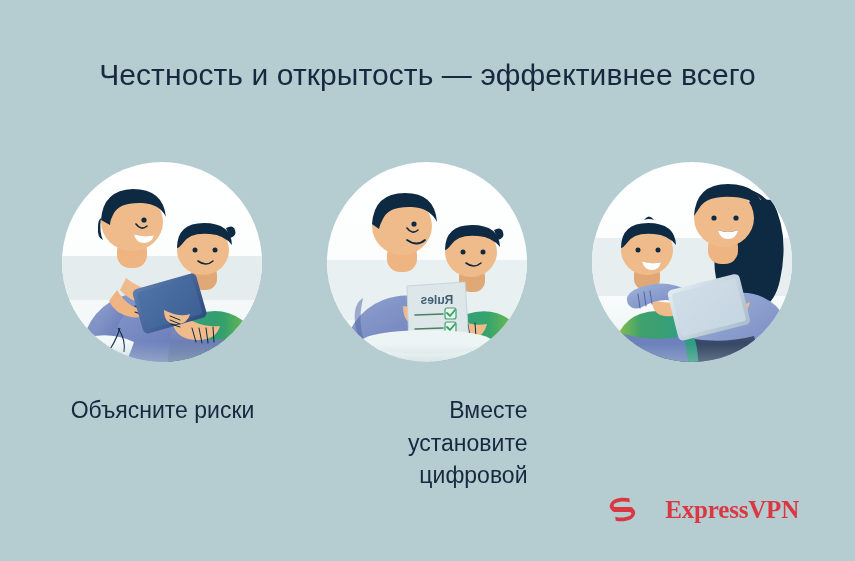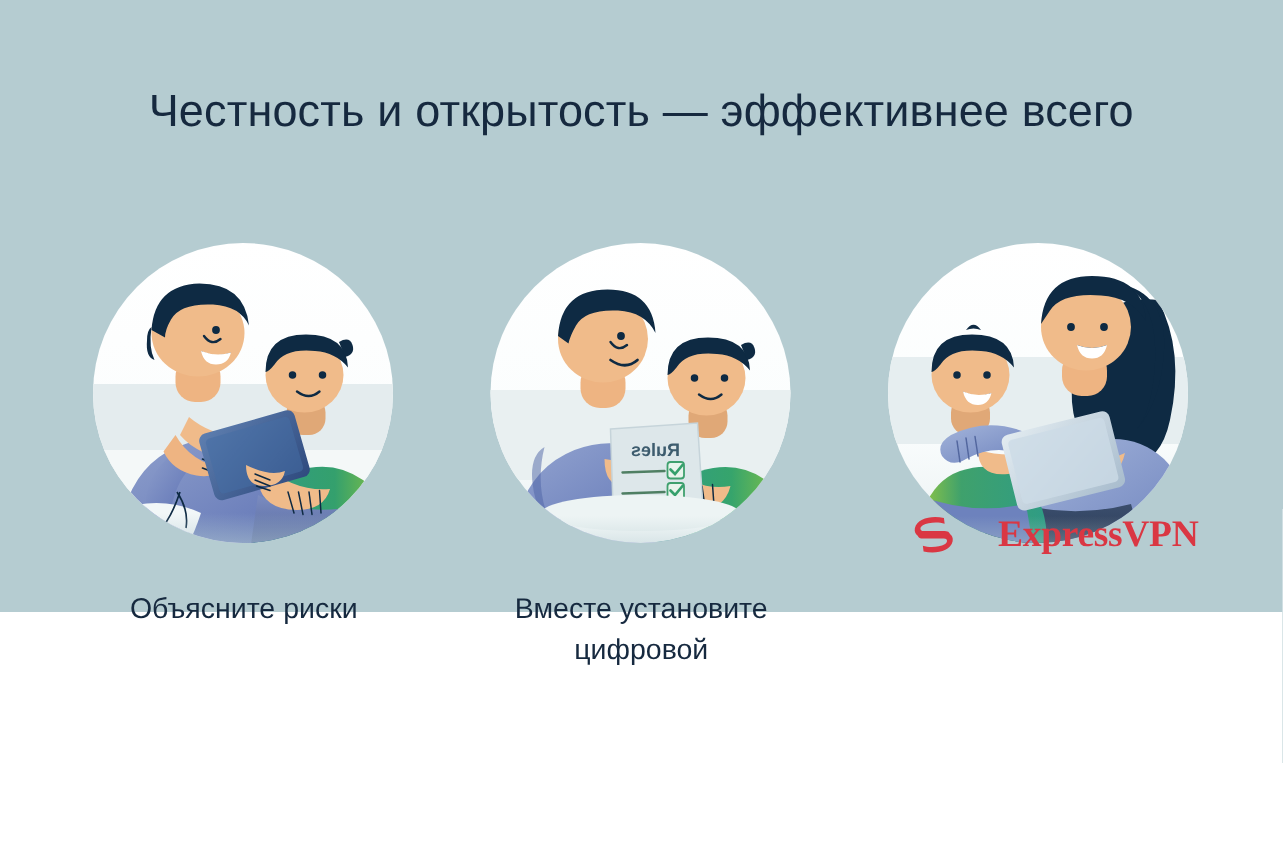--- a/index.html
+++ b/index.html
@@ -8,21 +8,21 @@
   }
   body {
     width: 855px;
     height: 561px;
     overflow: hidden;
     font-family: "Liberation Sans", sans-serif;
   }
   .infographic {
     position: relative;
     width: 855px;
-    height: 408px;
+    height: 561px;
     background: #b5ccd1;
     box-sizing: border-box;
   }
 
   
   .title {
     position: absolute;
     top: 55px;
     left: 0;
     width: 855px;
@@ -54,23 +54,23 @@
   }
   .scene {
     position: relative;
     width: 205px;
     height: 212px;
   }
   .scene svg { display: block; width: 205px; height: 212px; }
 
   .caption {
     margin-top: 22px;
-    text-align: center;
+    text-align: right;
     color: #16293f;
-    font-size: 19px;
+    font-size: 23px;
     font-weight: 400;
     line-height: 1.42;
     max-width: 200px;
   }
 
   
   .logo {
     position: absolute;
     right: 56px;
     bottom: 36px;

